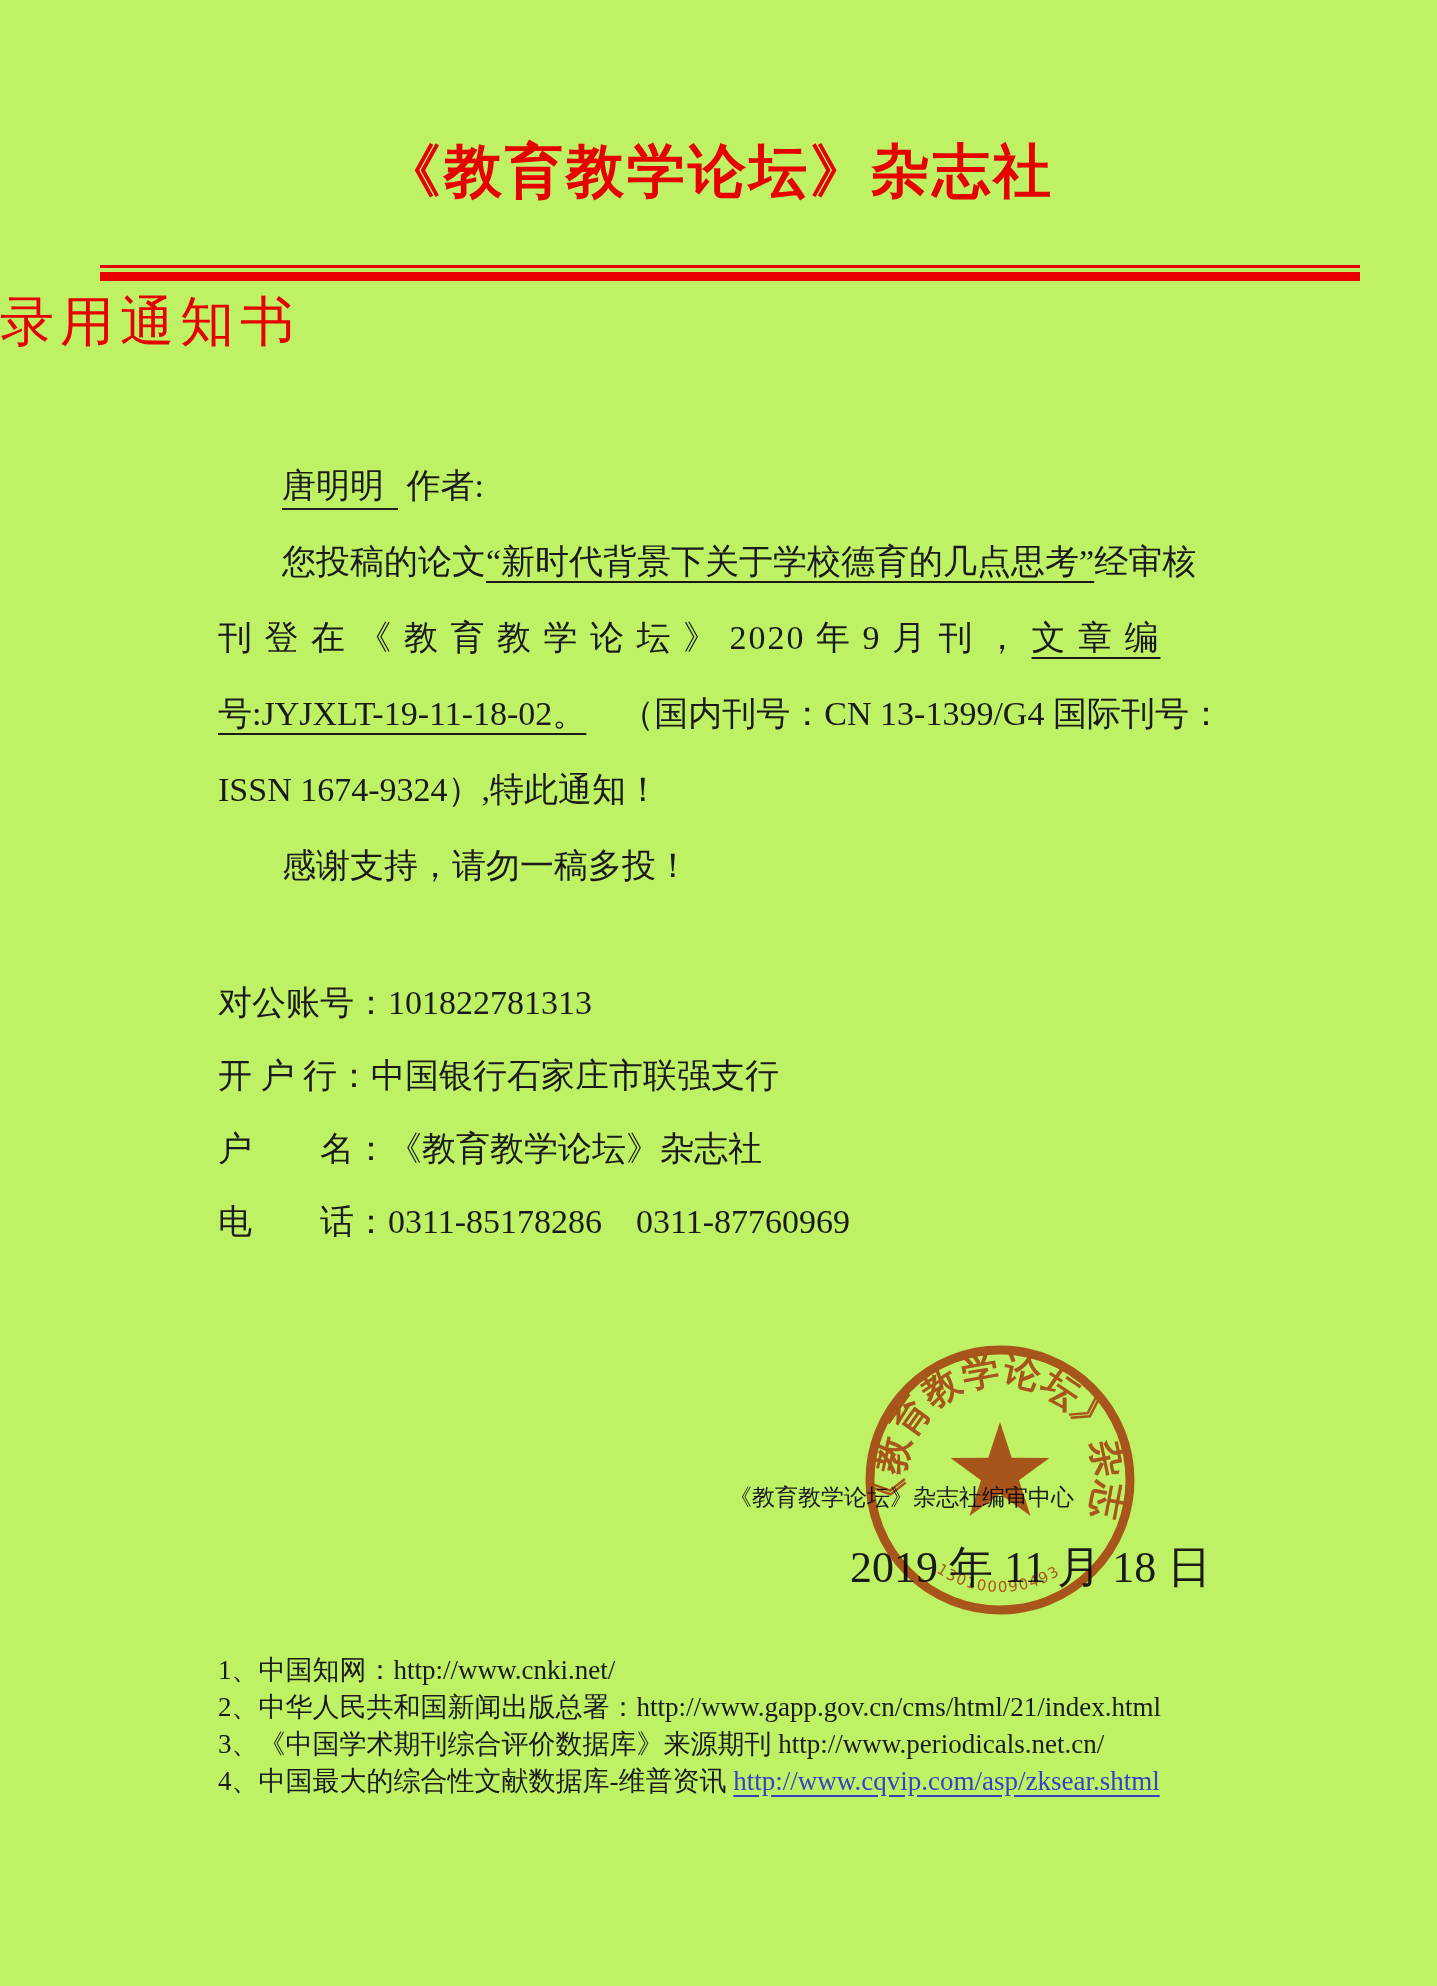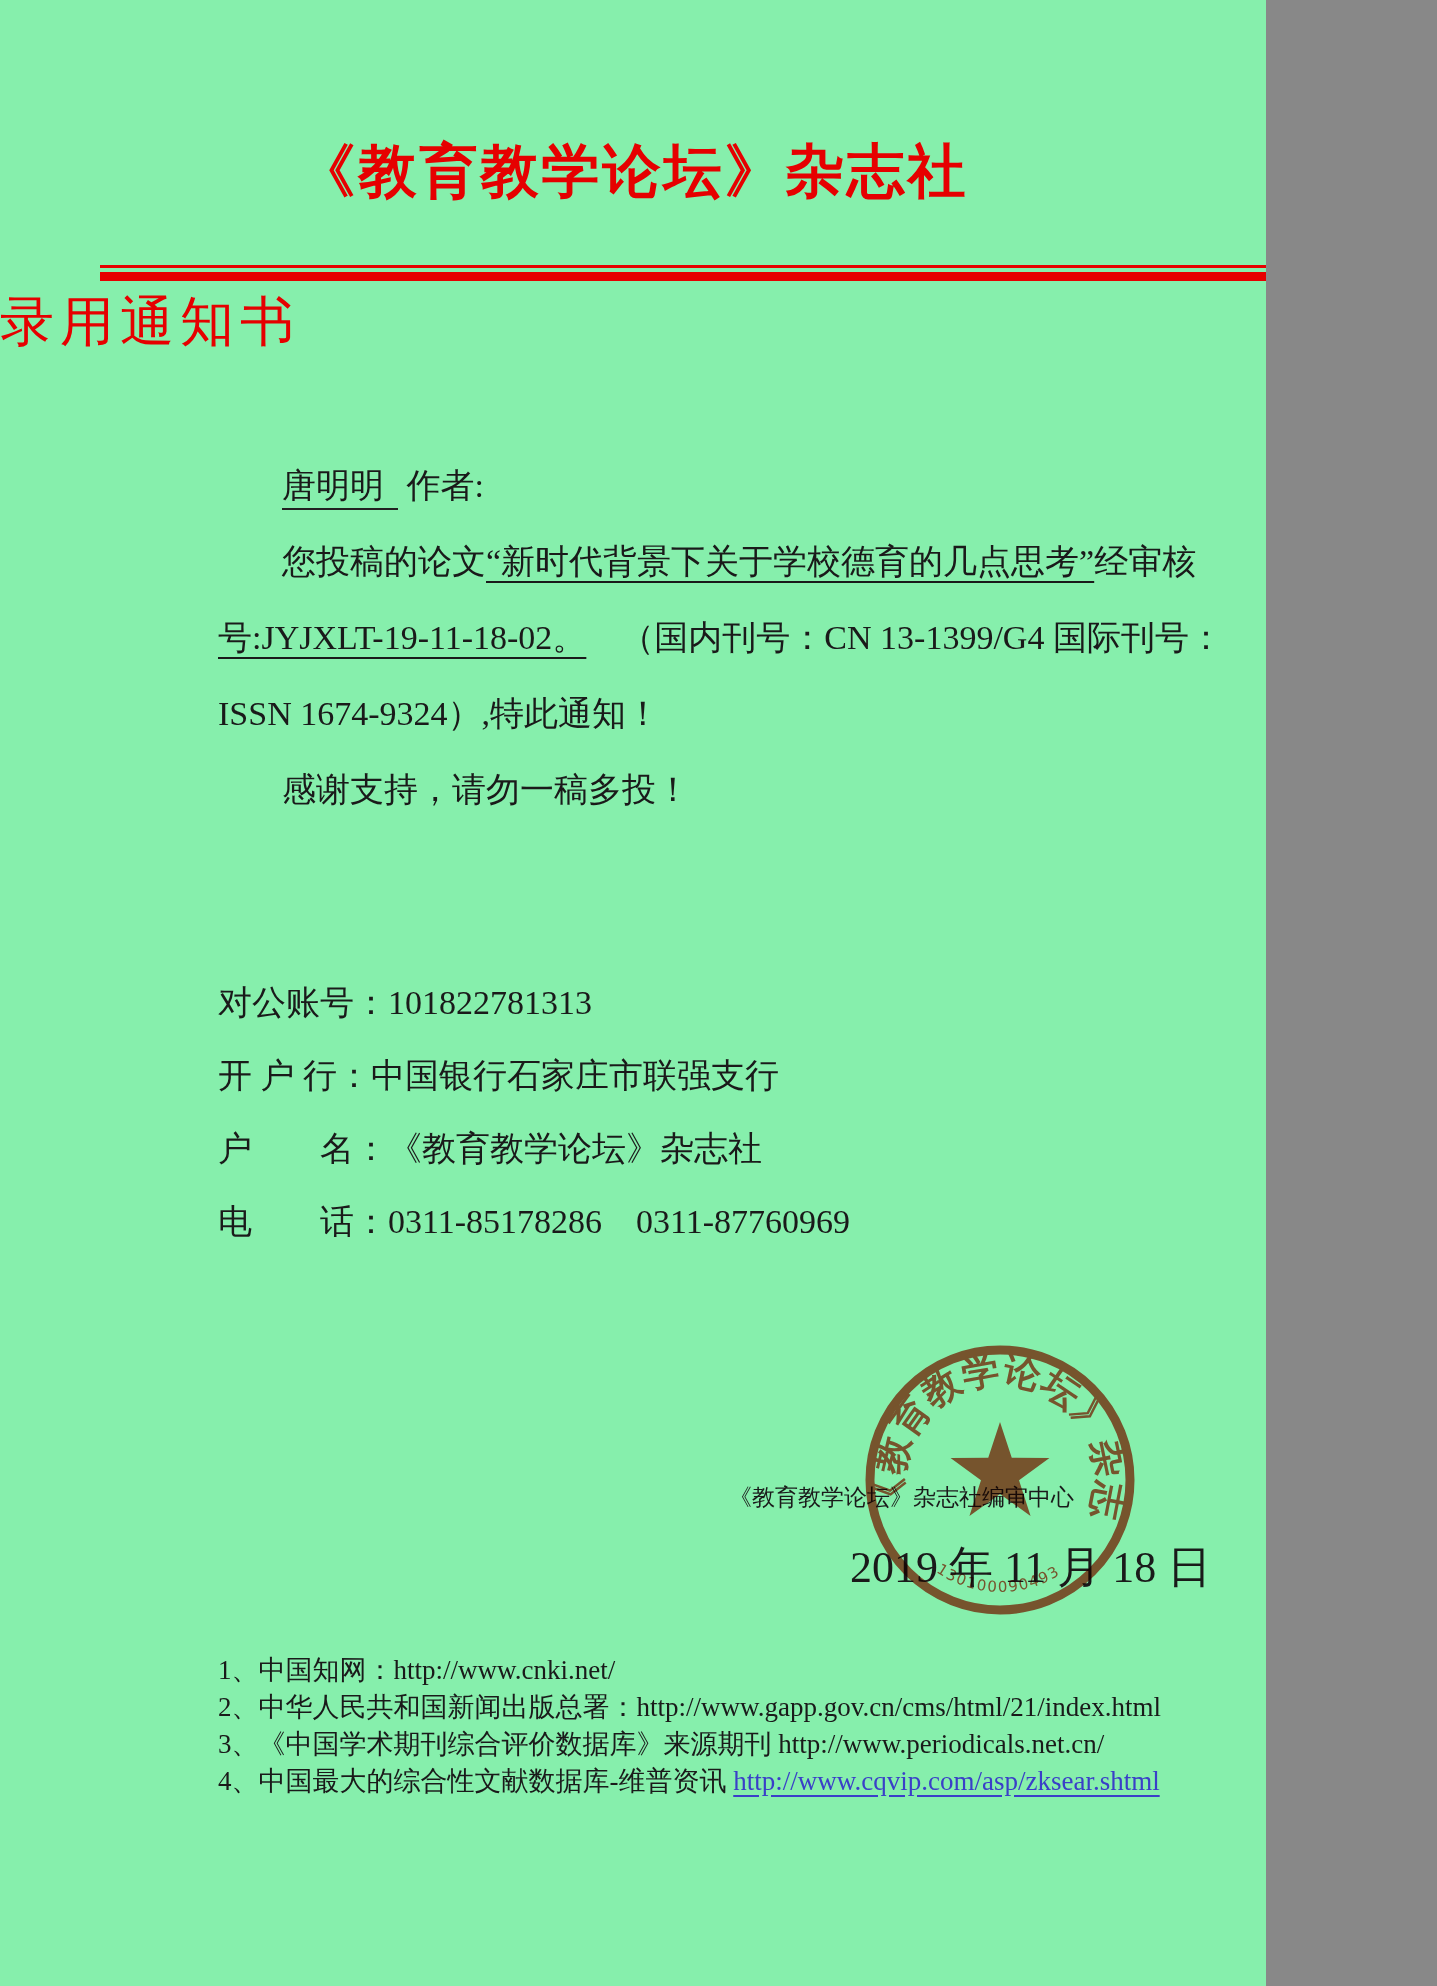--- a/index.html
+++ b/index.html
@@ -1,19 +1,19 @@
 <!DOCTYPE html>
 <html><head>
 <meta charset="utf-8">
 <style>
   html,body{margin:0;padding:0;background:#888;}
   .page{
     position:relative;
-    width:1266px;height:1986px;
-    background:#86efac;
+    width:1437px;height:1986px;
+    background:#bef264;
     overflow:hidden;
     font-family:"Liberation Serif","DejaVu Serif",serif;
     color:#1a1a1a;
   }
   
   .org-title{
     position:absolute;top:136px;left:0;width:100%;
     text-align:center;
     font-size:58px;font-weight:bold;
     letter-spacing:3px;
@@ -98,20 +98,21 @@
 
   <div class="org-title">《教育教学论坛》杂志社</div>
   <div class="rule"></div>
   <div class="doc-title">录用通知书</div>
 
   <div class="body-block">
     <div class="body-line indent"><span class="u-name">唐明明</span><span> 作者:</span></div>
 
     <div class="body-line indent"><span>您投稿的论文</span><span class="u">“新时代背景下关于学校德育的几点思考”</span><span>经审核</span></div>
 
+    <div class="body-line spread"><span>刊 登 在 《 教 育 教 学 论 坛 》 2020 年 9 月 刊 ， </span><span class="u">文 章 编</span></div>
 
     <div class="body-line"><span class="u">号:JYJXLT-19-11-18-02。</span><span>　（国内刊号：CN 13-1399/G4 国际刊号：</span></div>
 
     <div class="body-line">ISSN 1674-9324）,特此通知！</div>
 
     <div class="body-line indent">感谢支持，请勿一稿多投！</div>
   </div>
 
   <div class="account">
     <div class="account-row"><span>对公账号：</span><span>101822781313</span></div>

